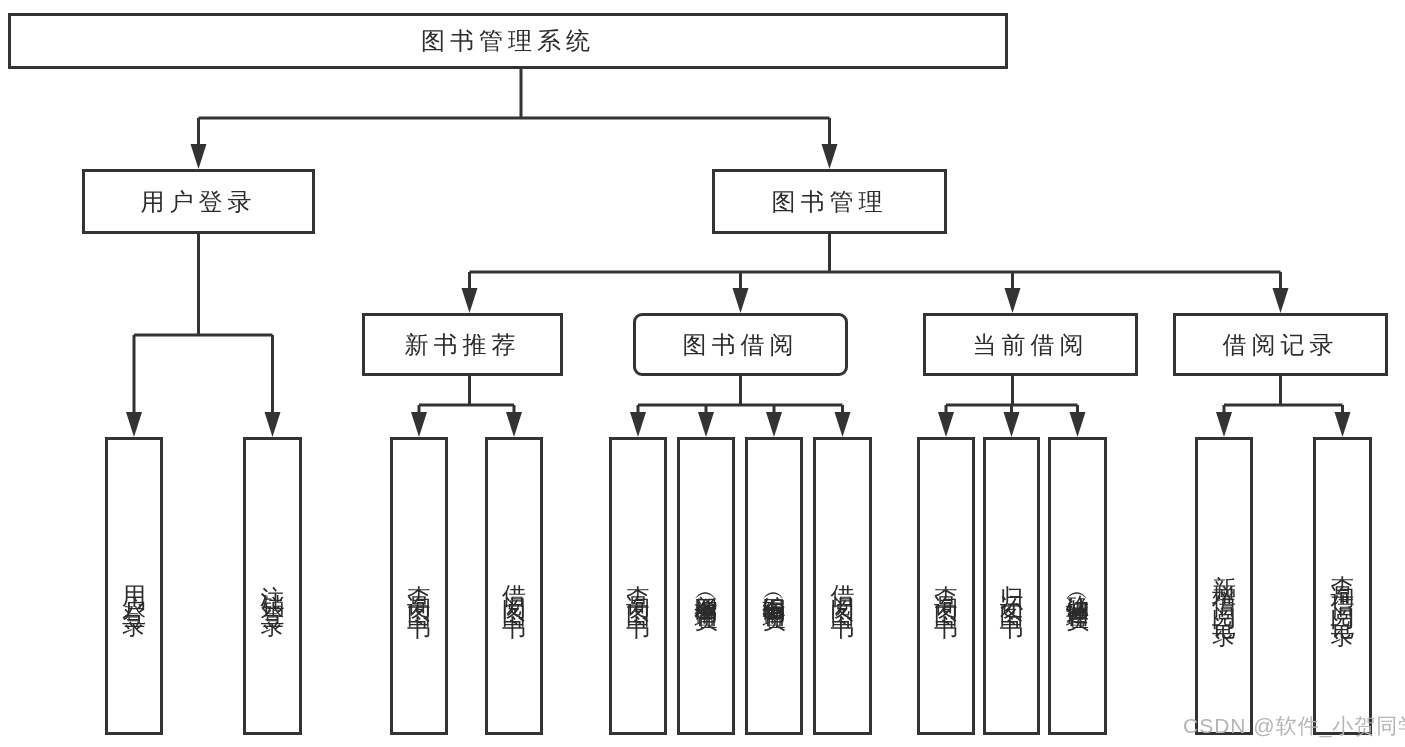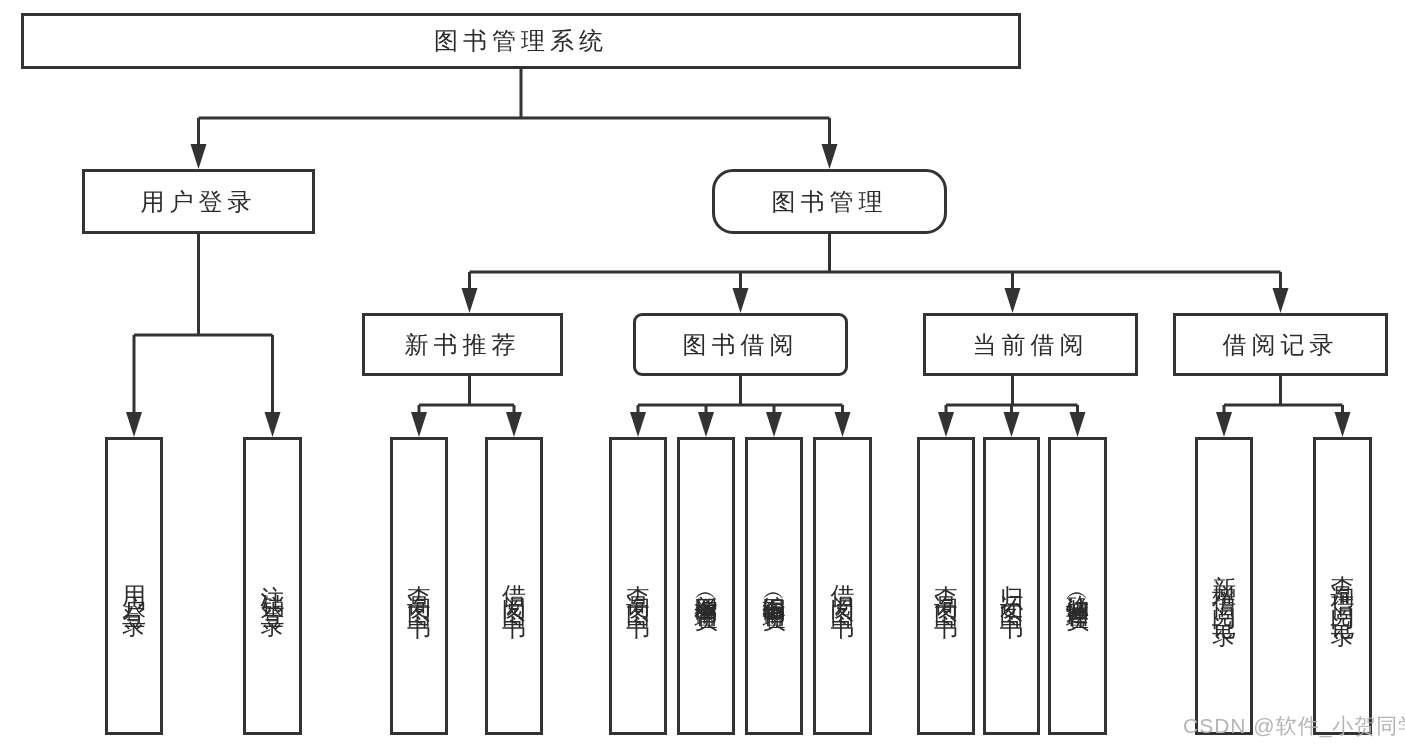--- a/index.html
+++ b/index.html
@@ -115,24 +115,24 @@
       M766,412 L782,412 L774,437 Z
       M834.5,412 L850.5,412 L842.5,437 Z
       M938,412 L954,412 L946,437 Z
       M1003.5,412 L1019.5,412 L1011.5,437 Z
       M1069.5,412 L1085.5,412 L1077.5,437 Z
       M1216,412 L1232,412 L1224,437 Z
       M1334.5,412 L1350.5,412 L1342.5,437 Z
     "></path>
   </svg>
 
-  <div class="node node-h" style="left:21px; top:13px; width:1000px; height:56px;">图书管理系统</div>
+  <div class="node node-h" style="left:8px; top:13px; width:1000px; height:56px;">图书管理系统</div>
 
   <div class="node node-h" style="left:82px; top:169px; width:233px; height:65px;">用户登录</div>
-  <div class="node node-h" style="left:712px; top:169px; width:235px; height:65px;border-radius:21px;">图书管理</div>
+  <div class="node node-h" style="left:712px; top:169px; width:235px; height:65px;">图书管理</div>
 
   <div class="node node-h" style="left:362px; top:313px; width:201px; height:63px;">新书推荐</div>
   <div class="node node-h" style="left:633px; top:313px; width:215px; height:63px;border-radius:9px;">图书借阅</div>
   <div class="node node-h" style="left:905px; top:313px; width:215px; height:63px;margin-left:18px;">当前借阅</div>
   <div class="node node-h" style="left:1173px; top:313px; width:215px; height:63px;">借阅记录</div>
 
   <div class="node node-v" style="left:105px; top:437px; width:58px; height:298px;">用户登录</div>
   <div class="node node-v" style="left:243px; top:437px; width:59px; height:298px;">注销登录</div>
 
   <div class="node node-v" style="left:390px; top:437px; width:58px; height:298px;">查询图书</div>

